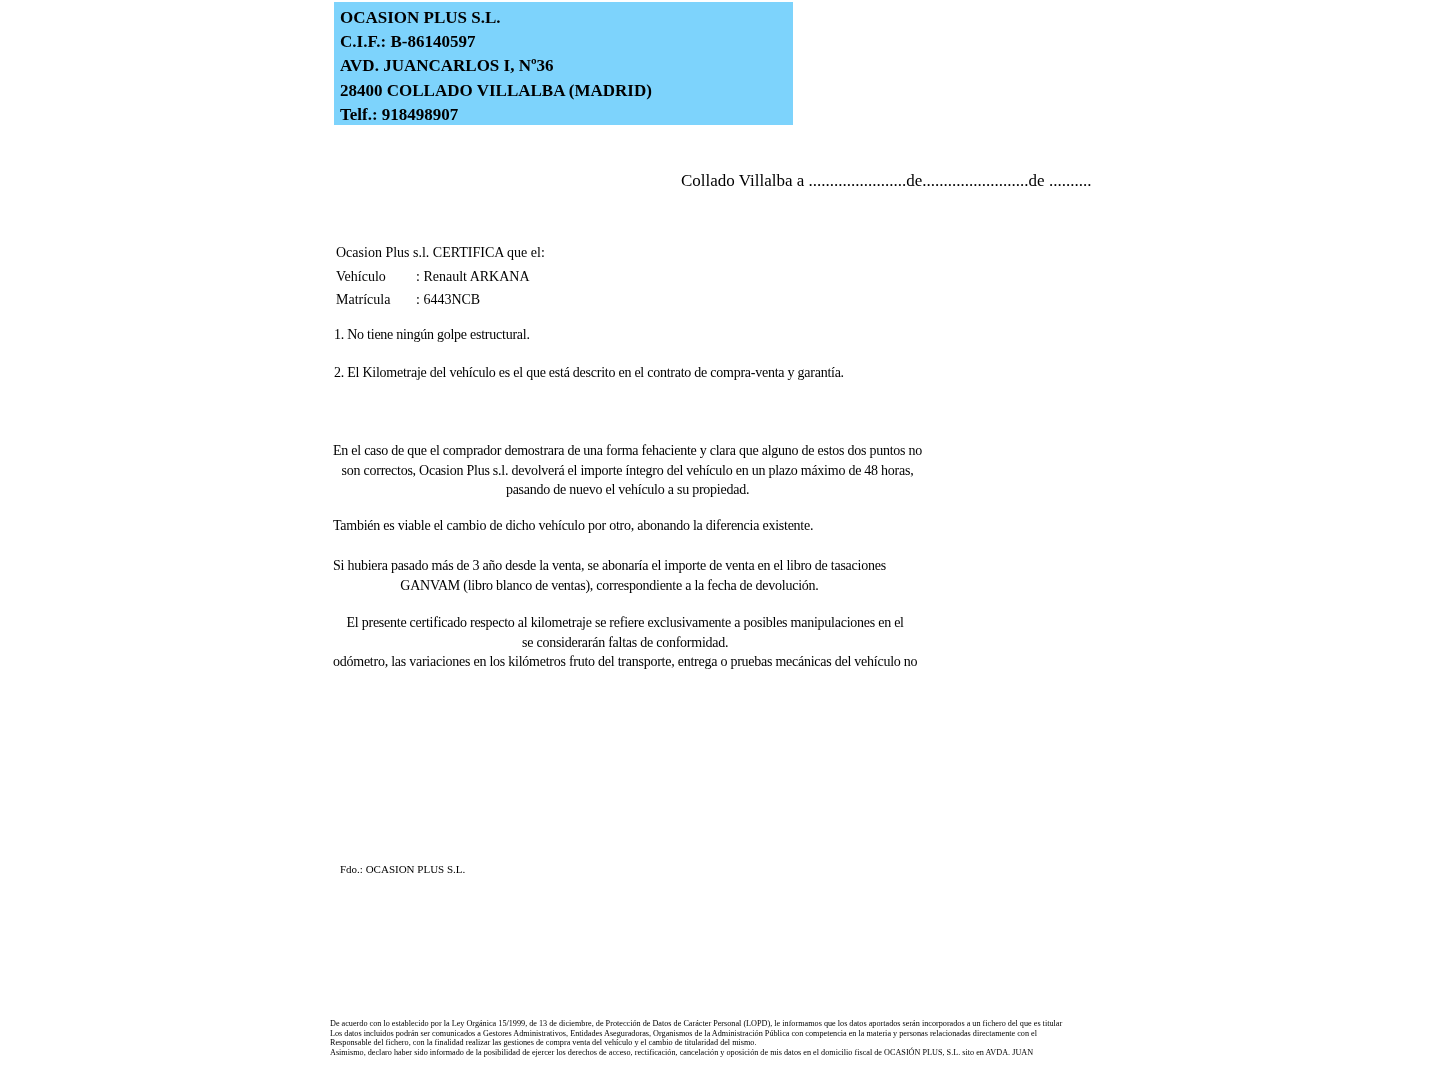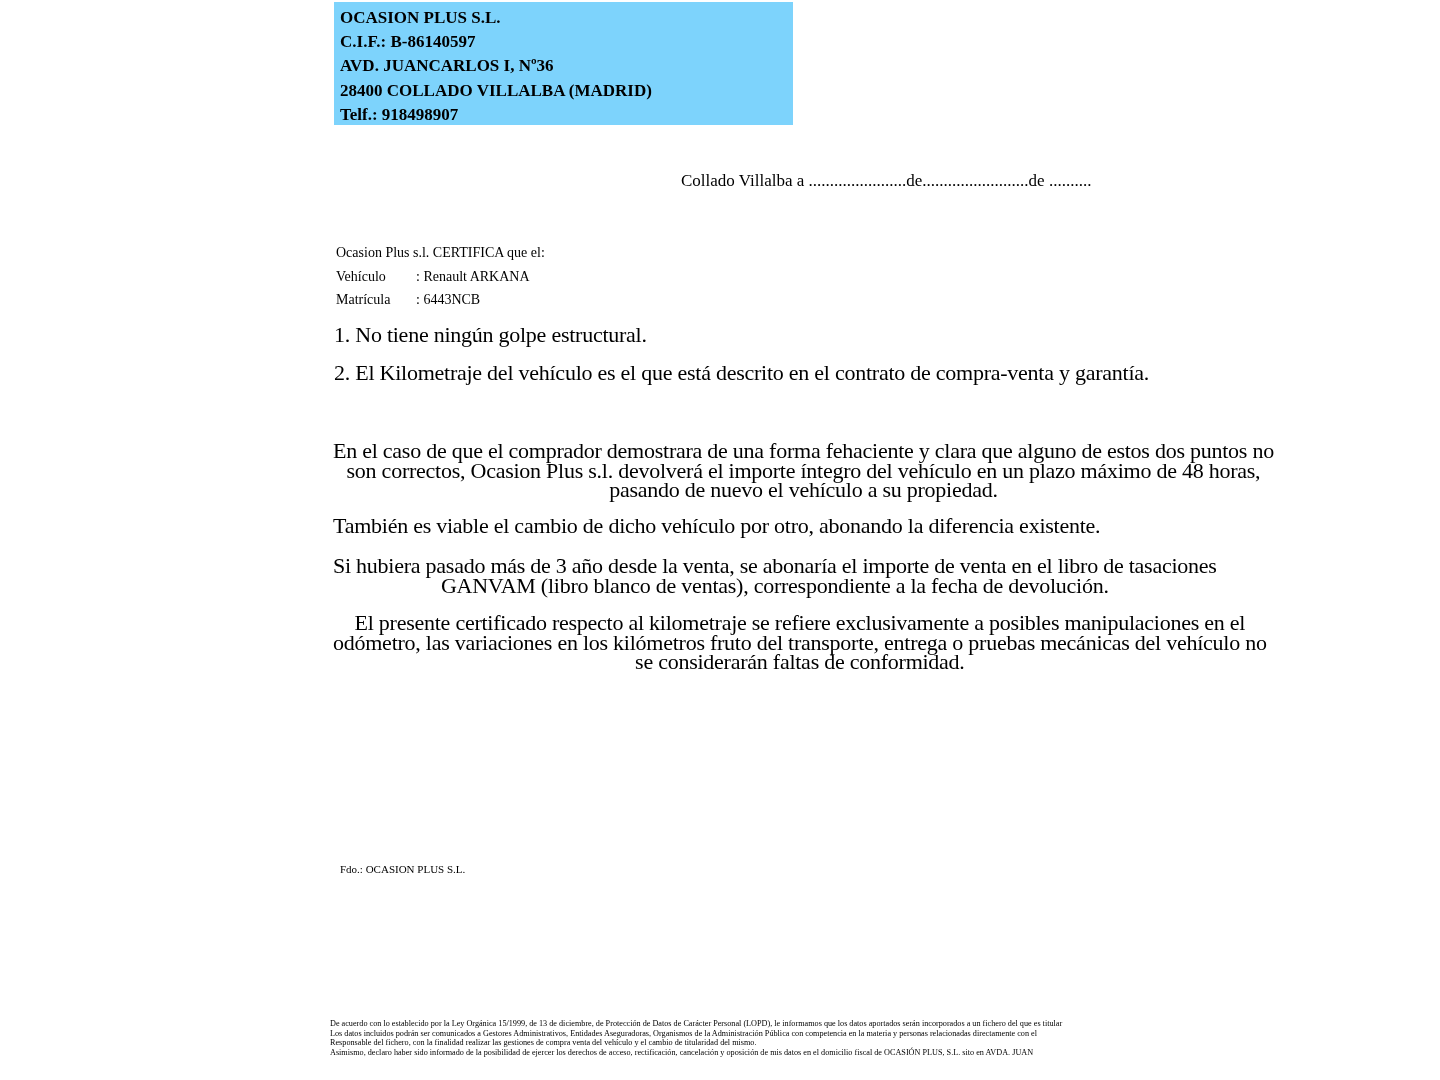--- a/index.html
+++ b/index.html
@@ -49,21 +49,21 @@
     margin-top: 25px;
   }
   .field-row { white-space: nowrap; }
   .field-label {
     display: inline-block;
     width: 80px;
   }
   .field-value { white-space: pre; }
 
   .body-text {
-    font-size: 22px;
+    font-size: 14px;
     letter-spacing: -0.25px;
     line-height: 19.6px;
   }
   .point-1 { left: 334px; top: 325px; white-space: nowrap; }
   .point-2 { left: 334px; top: 363px; white-space: nowrap; }
 
   .para { left: 333px; }
   .para .pline { white-space: nowrap; text-align: center; }
   .para-1 { top: 441px; }
   .para-2 { top: 516px; }
@@ -124,22 +124,22 @@
     <div class="pline">También es viable el cambio de dicho vehículo por otro, abonando la diferencia existente.</div>
   </div>
 
   <div class="abs body-text para para-3">
     <div class="pline">Si hubiera pasado más de 3 año desde la venta, se abonaría el importe de venta en el libro de tasaciones</div>
     <div class="pline">GANVAM (libro blanco de ventas), correspondiente a la fecha de devolución.</div>
   </div>
 
   <div class="abs body-text para para-4">
     <div class="pline">El presente certificado respecto al kilometraje se refiere exclusivamente a posibles manipulaciones en el</div>
+    <div class="pline">se considerarán faltas de conformidad.</div>
     <div class="pline">odómetro, las variaciones en los kilómetros fruto del transporte, entrega o pruebas mecánicas del vehículo no</div>
-    <div class="pline">se considerarán faltas de conformidad.</div>
   </div>
 
   <div class="abs signature-line">Fdo.: OCASION PLUS S.L.</div>
 
   <div class="abs legal-footer">
     <div class="lline">De acuerdo con lo establecido por la Ley Orgánica 15/1999, de 13 de diciembre, de Protección de Datos de Carácter Personal (LOPD), le informamos que los datos aportados serán incorporados a un fichero del que es titular</div>
     <div class="lline">Los datos incluidos podrán ser comunicados a Gestores Administrativos, Entidades Aseguradoras, Organismos de la Administración Pública con competencia en la materia y personas relacionadas directamente con el</div>
     <div class="lline">Responsable del fichero, con la finalidad realizar las gestiones de compra venta del vehículo y el cambio de titularidad del mismo.</div>
     <div class="lline">Asimismo, declaro haber sido informado de la posibilidad de ejercer los derechos de acceso, rectificación, cancelación y oposición de mis datos en el domicilio fiscal de OCASIÓN PLUS, S.L. sito en AVDA. JUAN</div>
   </div>

